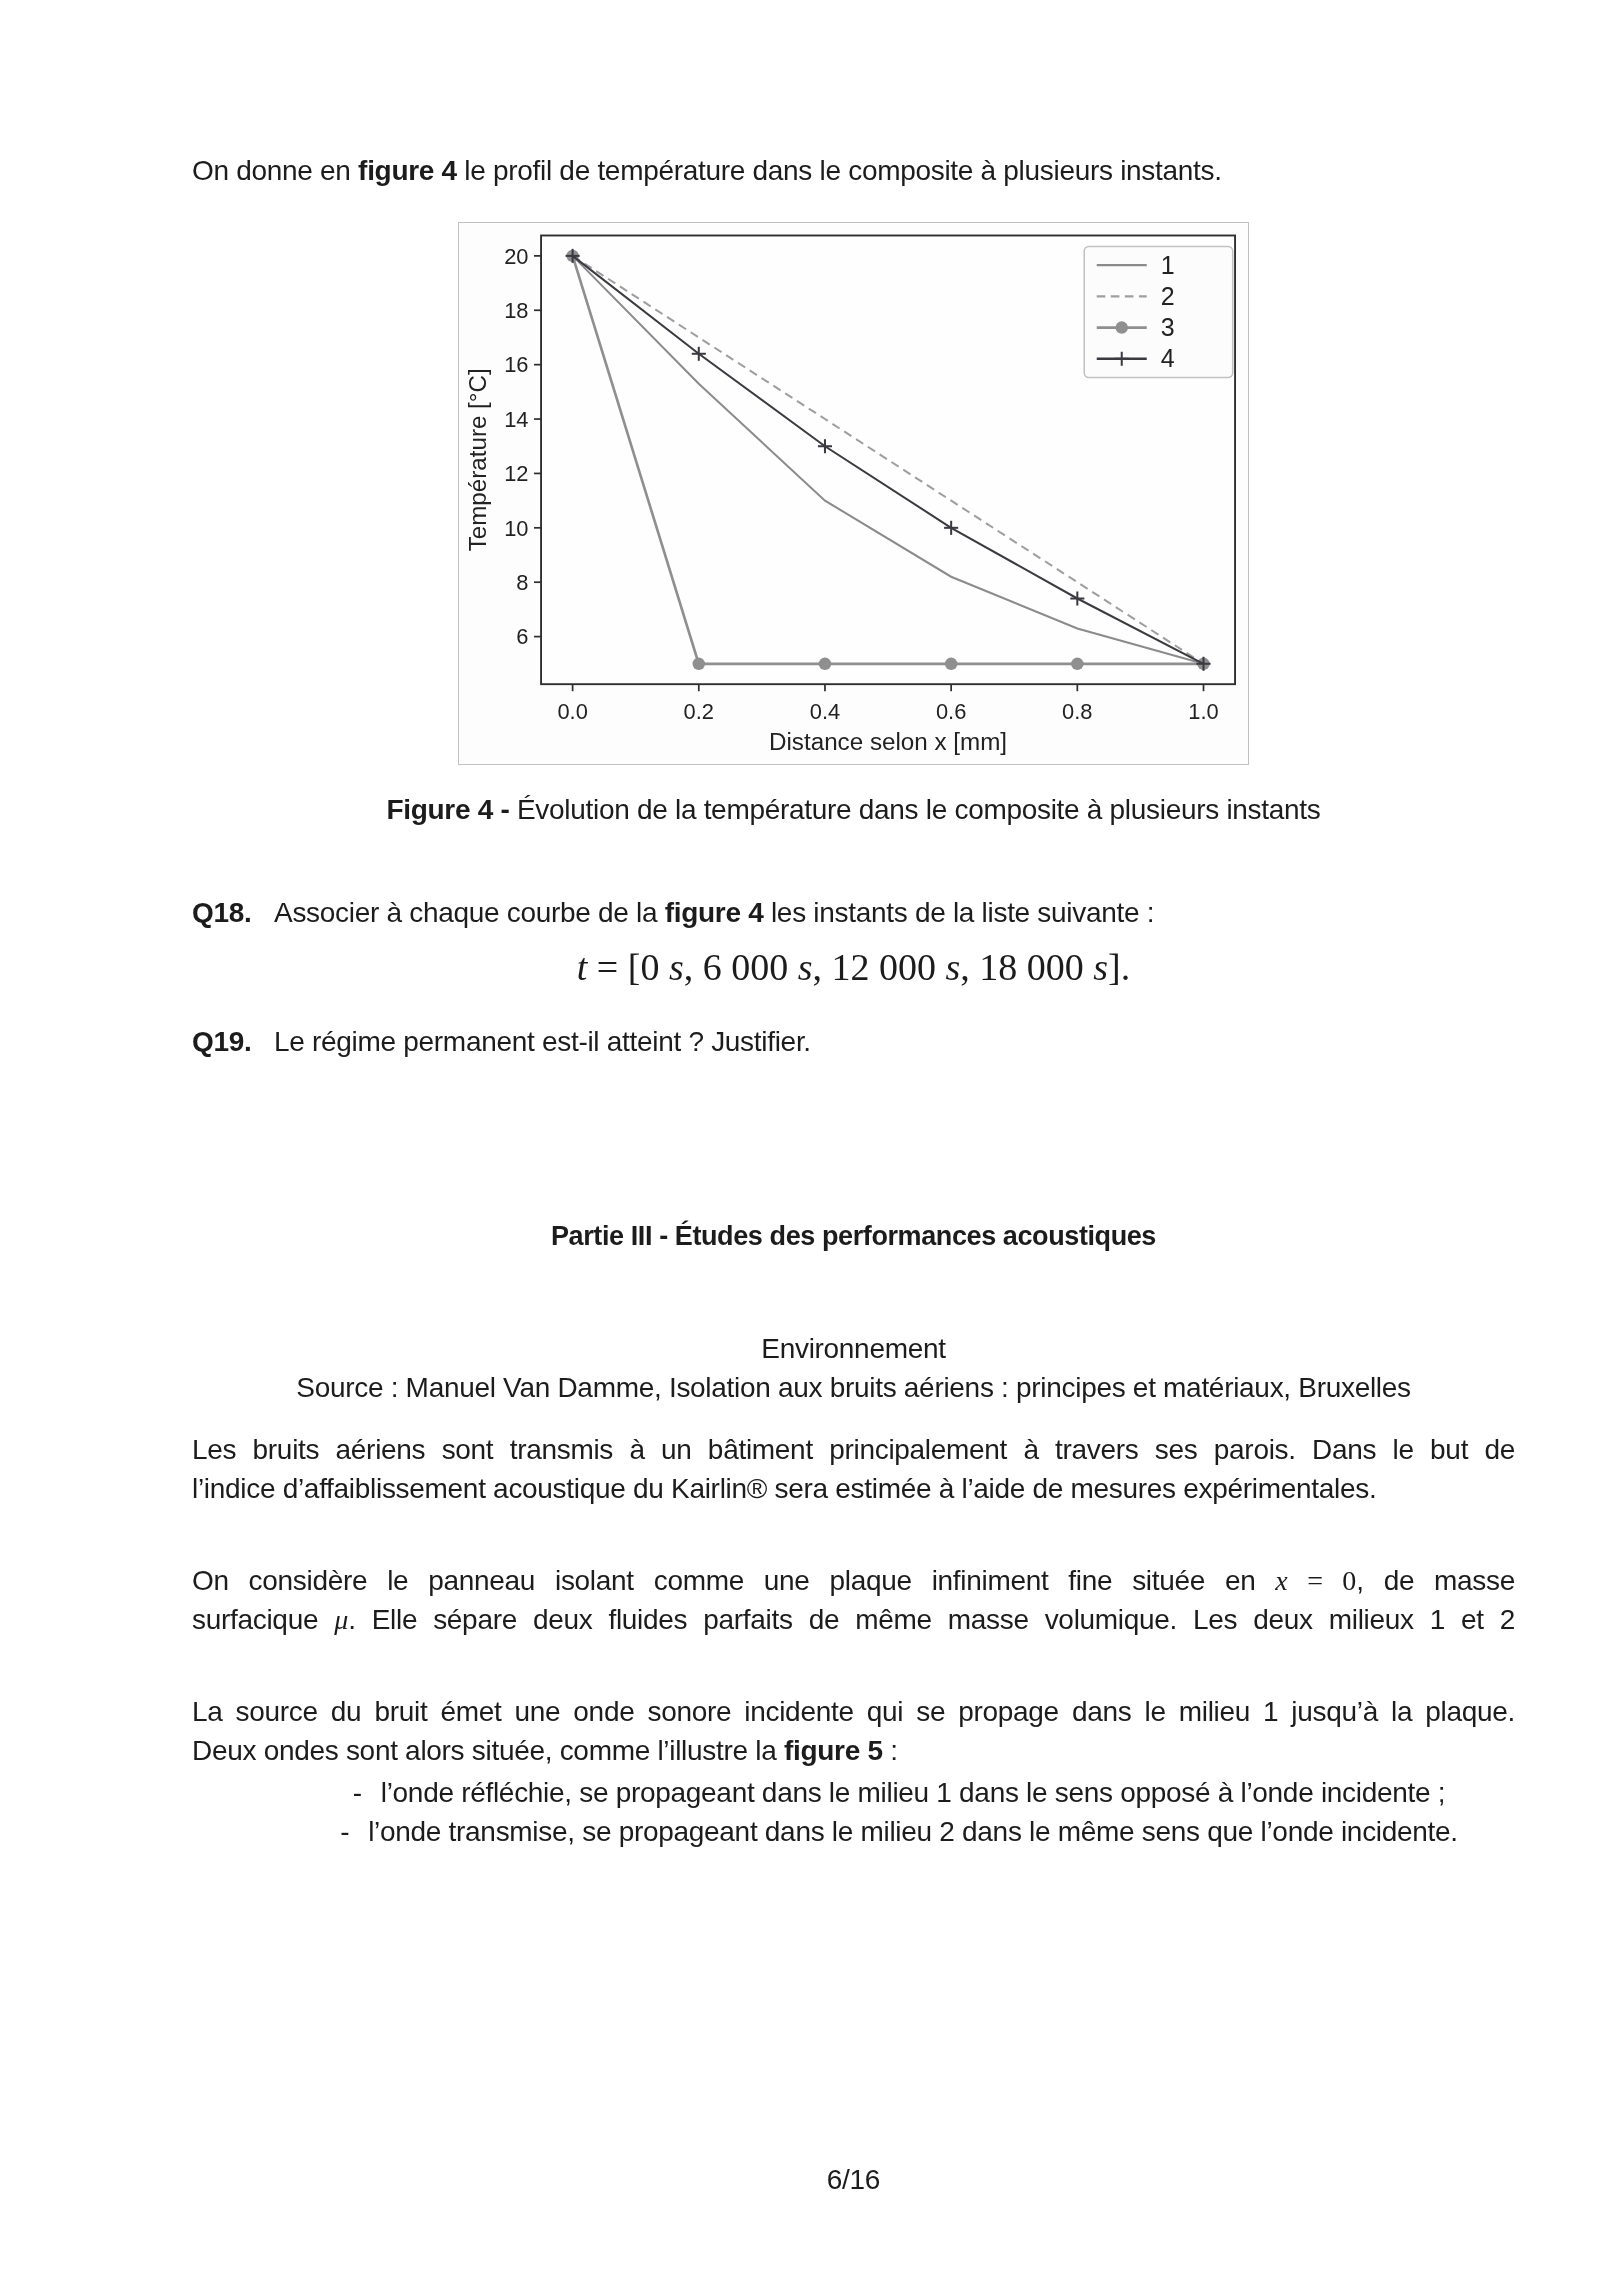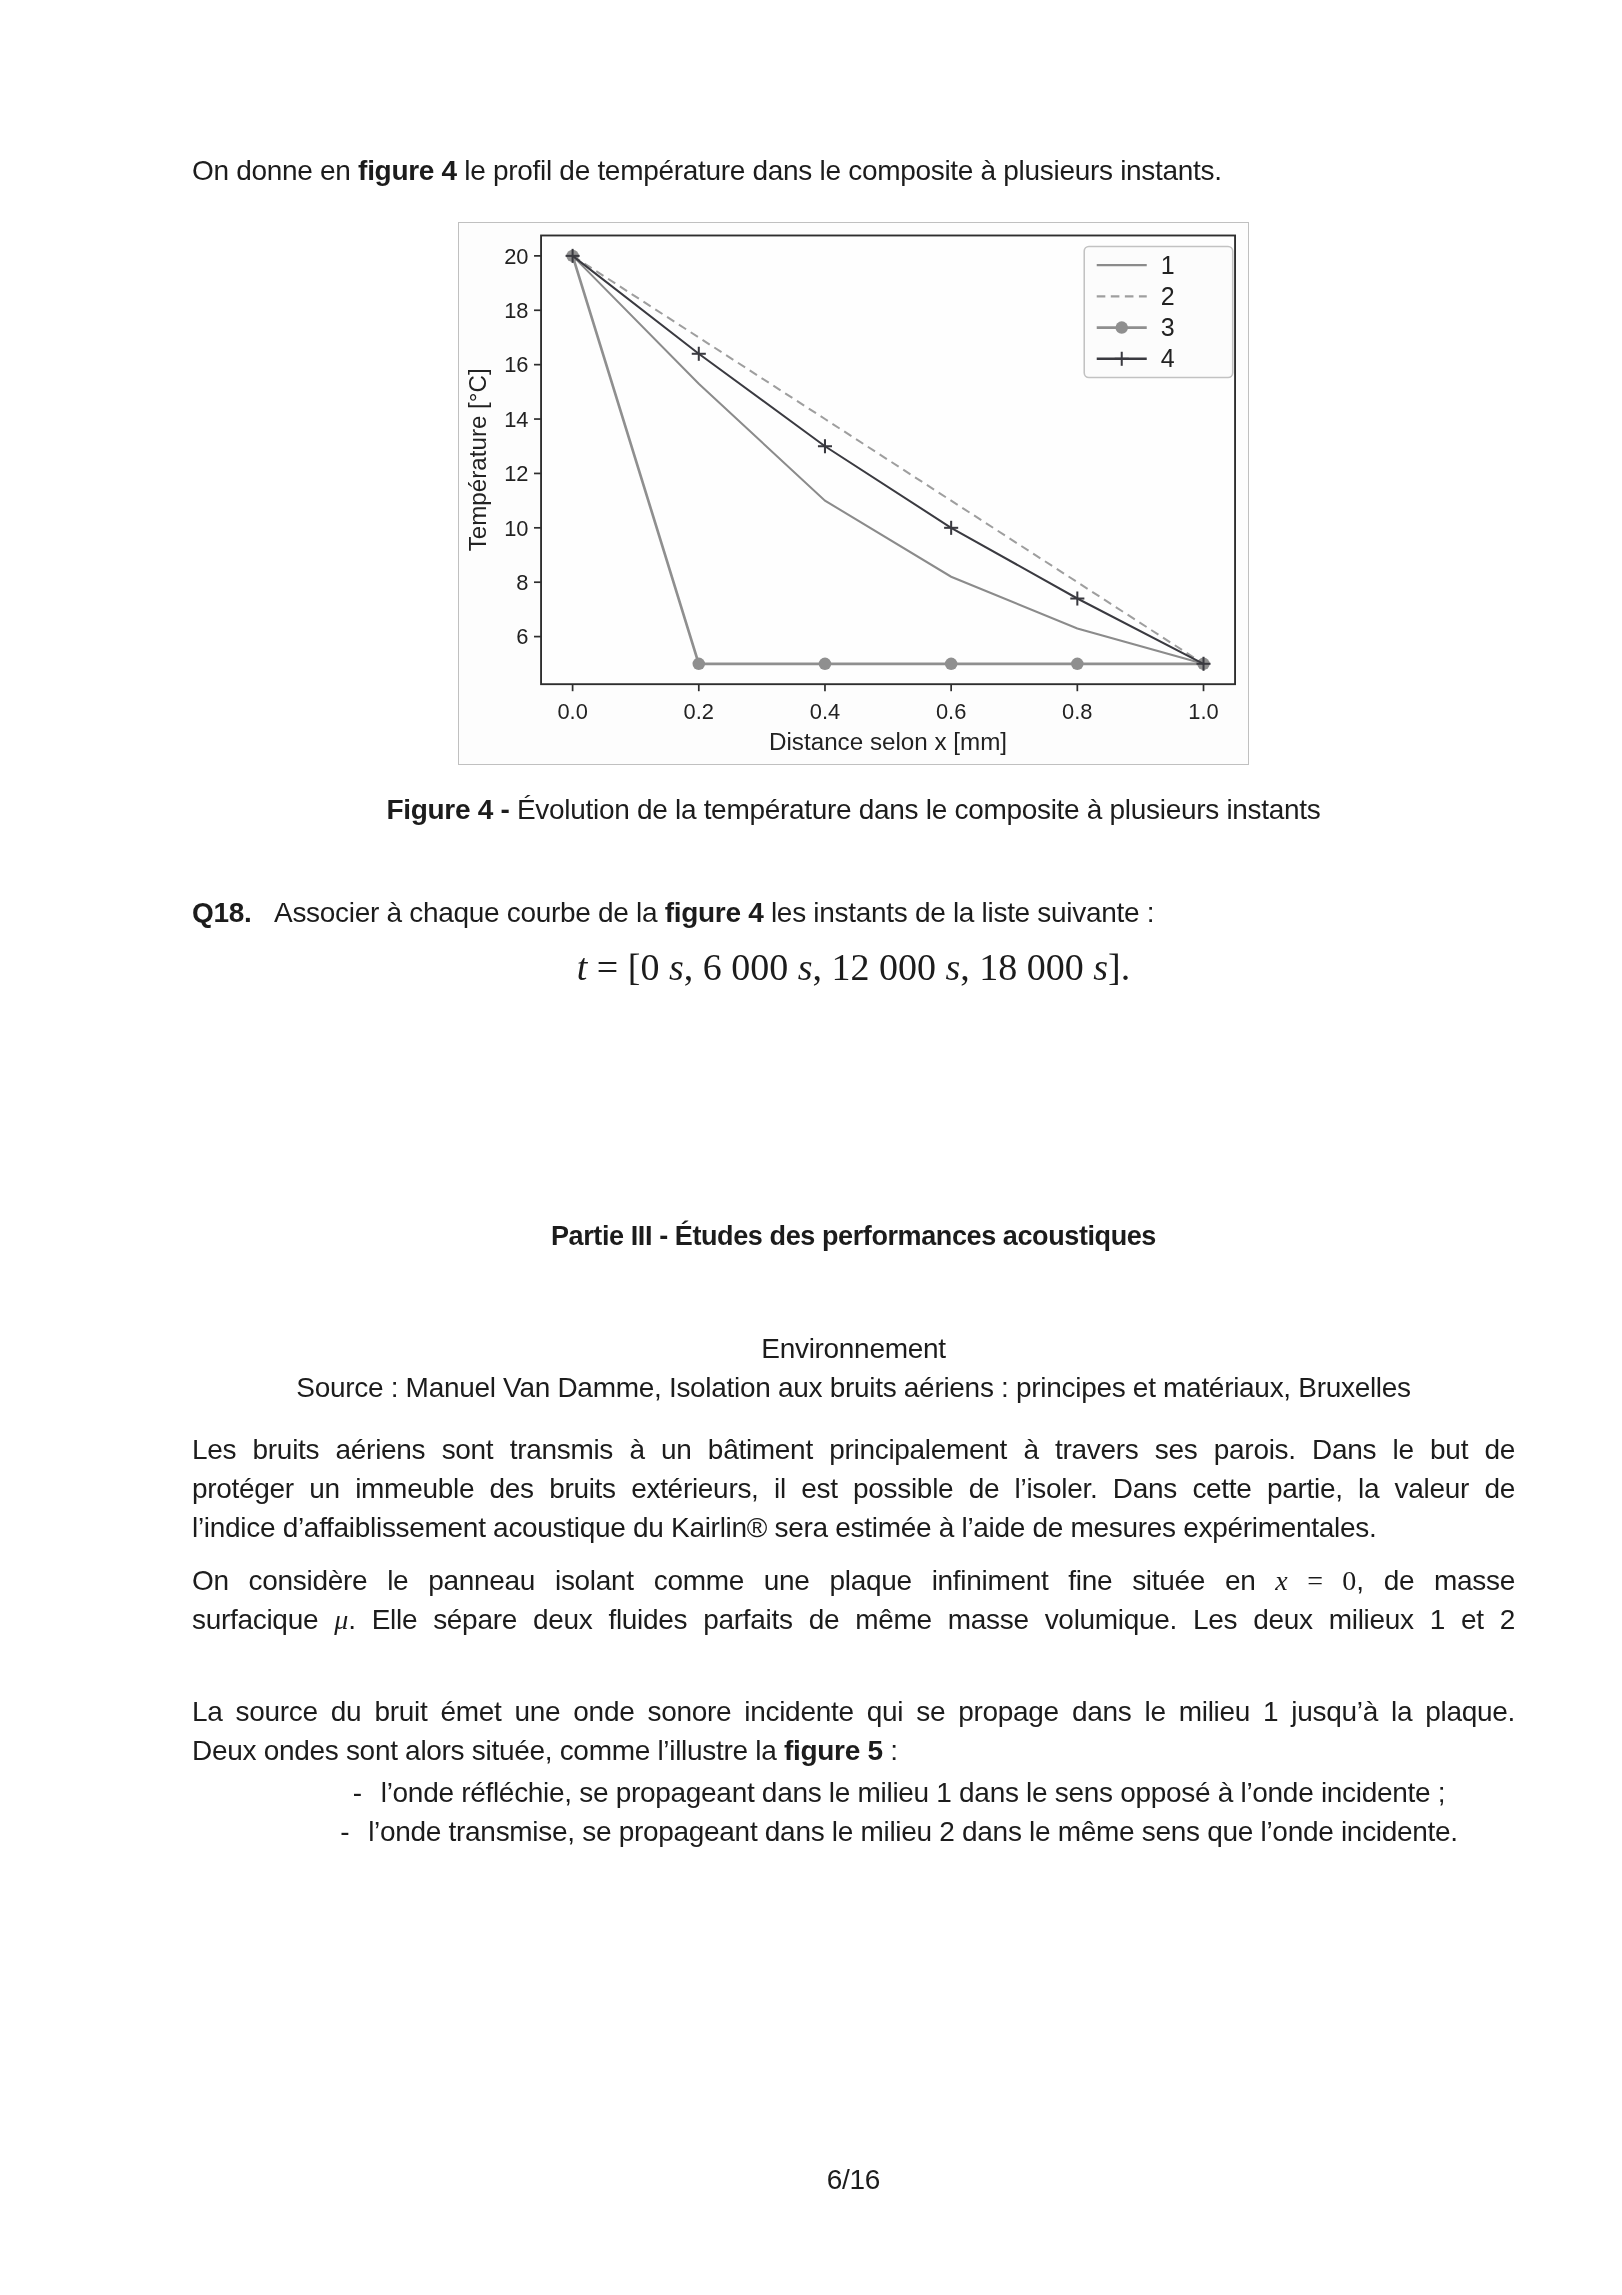--- a/index.html
+++ b/index.html
@@ -123,31 +123,33 @@
     </div>
 
   <div class="block" style="top:893px;">
       <div class="tline"><span class="ql">Q18.</span><span>Associer à chaque courbe de la </span><span class="b">figure 4</span><span> les instants de la liste suivante :</span></div>
     </div>
 
   <div class="block centered" style="top:948px;">
       <div class="tline formula"><span class="mi">t</span><span class="mn"> = [0 </span><span class="mi">s</span><span class="mn">, 6 000 </span><span class="mi">s</span><span class="mn">, 12 000 </span><span class="mi">s</span><span class="mn">, 18 000 </span><span class="mi">s</span><span class="mn">].</span></div>
     </div>
 
+  <div class="block" style="top:1022px;">
+      <div class="tline"><span class="ql">Q19.</span><span>Le régime permanent est-il atteint ? Justifier.</span></div>
+    </div>
 
   <div class="block heading center-text" style="top:1213px;">Partie III - Études des performances acoustiques</div>
 
   <div class="block center-text" style="top:1329px;">
     <div class="tline">Environnement</div>
     <div class="tline">Source : Manuel Van Damme, Isolation aux bruits aériens : principes et matériaux, Bruxelles</div>
   </div>
 
   <div class="block" style="top:1430px;">
       <div class="tline just"><span>Les bruits aériens sont transmis à un bâtiment principalement à travers ses parois. Dans le but de</span></div>
-      <div class="tline just"><span>protéger un immeuble des bruits extérieurs, il est possible de l’isoler. Dans cette partie, la valeur de</span></div>
       <div class="tline"><span>l’indice d’affaiblissement acoustique du Kairlin® sera estimée à l’aide de mesures expérimentales.</span></div>
     </div>
 
   <div class="block" style="top:1561px;">
       <div class="tline just"><span>On considère le panneau isolant comme une plaque infiniment fine située en </span><span class="mi">x</span><span class="mn"> = 0</span><span>, de masse</span></div>
       <div class="tline just"><span>surfacique </span><span class="mi">μ</span><span>. Elle sépare deux fluides parfaits de même masse volumique. Les deux milieux 1 et 2</span></div>
     </div>
 
   <div class="block" style="top:1692px;">
       <div class="tline just"><span>La source du bruit émet une onde sonore incidente qui se propage dans le milieu 1 jusqu’à la plaque.</span></div>

